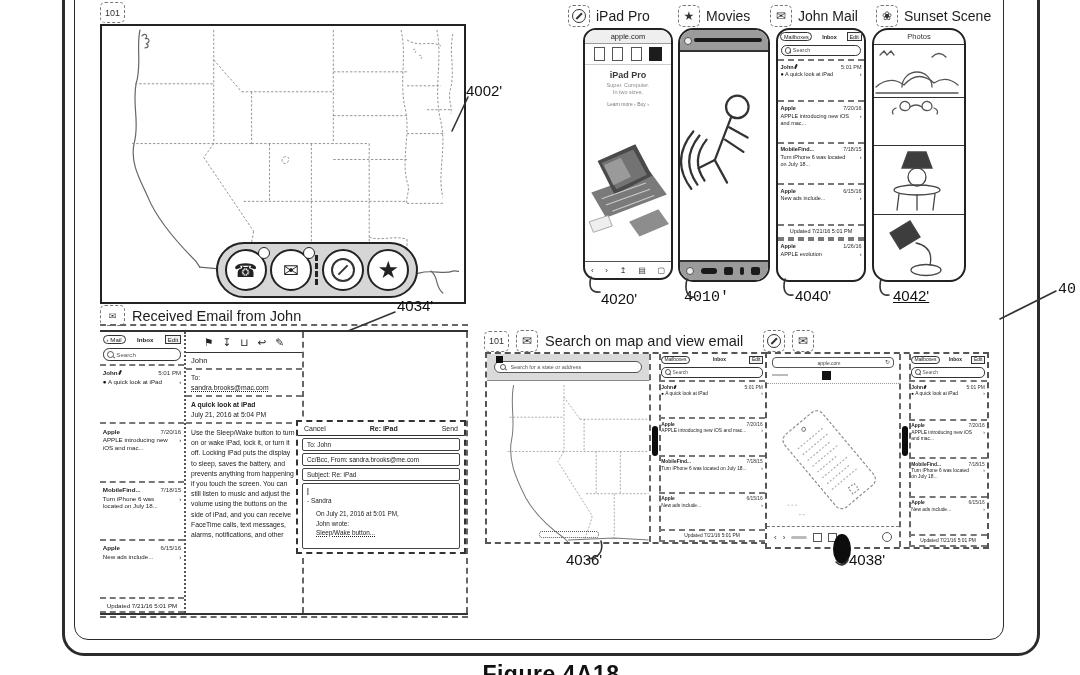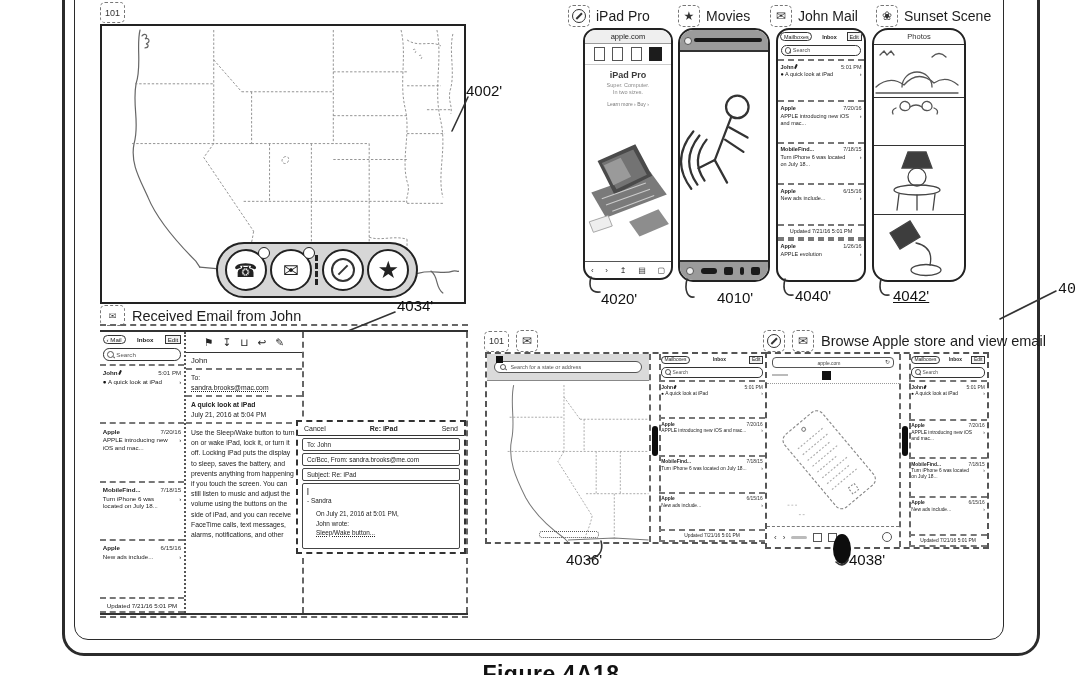--- a/index.html
+++ b/index.html
@@ -289,21 +289,21 @@
       </g>
     </svg>
     <div class="mv-bar bot">
       <span class="mv-dot"></span>
       <span class="mv-ctl" style="width:16px;height:6px;border-radius:3px;"></span>
       <span class="mv-ctl" style="width:9px;height:8px;"></span>
       <span class="mv-ctl" style="width:4px;height:8px;"></span>
       <span class="mv-ctl" style="width:9px;height:8px;"></span>
     </div>
   </div>
-  <div class="ref" style="left:717px;top:289px;">4010'</div>
+  <div class="ref" style="left:684px;top:289px;font-family:Liberation Mono, monospace;">4010'</div>
 
   <div class="phone sz-phone" style="left:776px;top:28px;width:86px;height:250px;">
     <div class="mm-head">
       <span class="mm-pill">Mailboxes</span>
       <span class="mm-folder">Inbox</span>
       <span class="mm-editbox">Edit</span>
     </div>
     <div class="mm-search">
       <span class="mag"></span>
       <span>Search</span>
@@ -513,20 +513,21 @@
           <div class="cmp-quote cmp-q3">Sleep/Wake button...</div>
         </div>
       </div>
     </div>
   </div>
   <div class="ref" style="left:397px;top:297px;">4034'</div>
 
   <div class="sec-label" style="left:484px;top:330px;">
     <span class="dash-ic">101</span>
     <span class="dash-ic sq">✉</span>
+    <span>Search on map and view email</span>
   </div>
   <div class="split" style="left:485px;top:352px;width:278px;height:188px;">
     <div class="sp-left" style="width:162px;">
       <span class="sp-pin"></span>
       <div class="sp-tb">
         <div class="sp-sf">
           <span class="mag"></span>
           <span>Search for a state or address</span>
         </div>
       </div>
@@ -611,21 +612,20 @@
         </div>
     </div>
   </div>
   <div class="ref" style="left:566px;top:551px;">4036'</div>
 
   <div class="sec-label" style="left:763px;top:330px;">
     <span class="dash-ic sq">
         <span class="compass"></span>
       </span>
     <span class="dash-ic sq">✉</span>
-    <span>Browse Apple store and view email</span>
   </div>
   <div class="split" style="left:765px;top:352px;width:220px;height:193px;">
     <div class="sp-left" style="width:132px;">
       <div class="sb-url">
         <span>apple.com</span>
         <span class="sb-reload">↻</span>
       </div>
       <div class="sb-row">
         <span class="sb-scrib"></span>
         <span class="sb-tab"></span>

